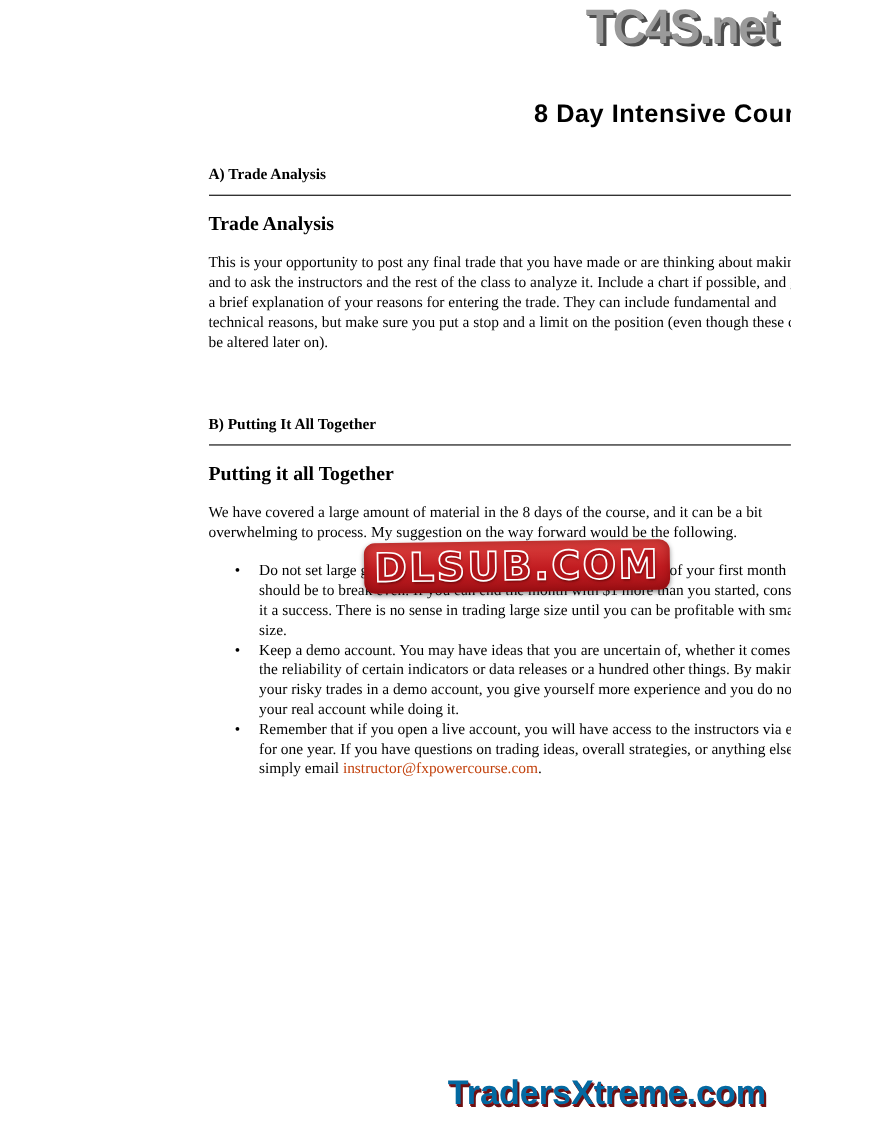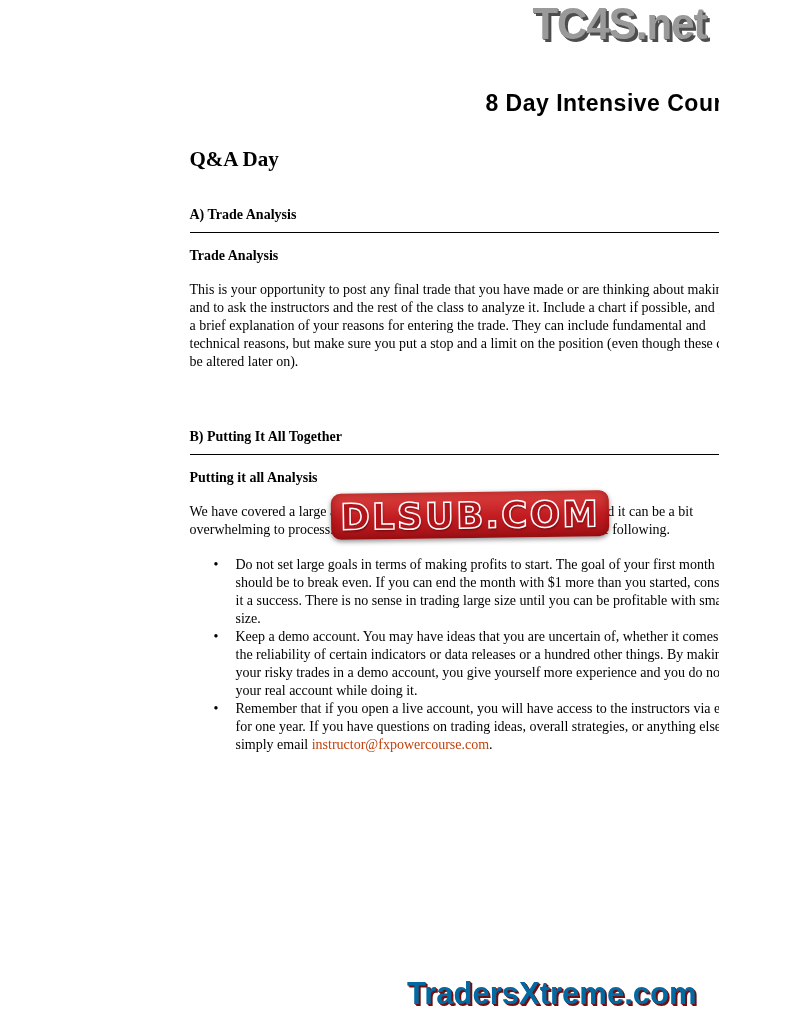--- a/index.html
+++ b/index.html
@@ -60,21 +60,21 @@
     margin: 35px 0 0 0;
   }
   .sec-rule {
     border: none;
     border-top: 1px solid #000;
     margin: 9px 0 0 0;
     width: 100%;
   }
   .sec-subheading {
     font-weight: bold;
-    font-size: 14px;
+    font-size: 18px;
     margin: 15px 0 0 0;
   }
   .para {
     font-size: 14px;
     line-height: 18px;
     margin: 17px 0 0 0;
   }
   .gap-b { margin-top: 58px; }
 
   ul.bullets {
@@ -145,33 +145,32 @@
 <body>
 
 <div class="page">
 
   <div class="wm-top">TC4S.net</div>
 
   <div class="content">
 
     <h1 class="doc-title">8 Day Intensive Course</h1>
 
-    <h2 class="doc-subtitle">Q&amp;A Day</h2>
 
     <div class="sec-heading">A) Trade Analysis</div>
     <hr class="sec-rule">
 
     <div class="sec-subheading">Trade Analysis</div>
 
     <p class="para">This is your opportunity to post any final trade that you have made or are thinking about making, and to ask the instructors and the rest of the class to analyze it. Include a chart if possible, and give a brief explanation of your reasons for entering the trade. They can include fundamental and technical reasons, but make sure you put a stop and a limit on the position (even though these can be altered later on).</p>
 
     <div class="sec-heading gap-b">B) Putting It All Together</div>
     <hr class="sec-rule">
 
-    <div class="sec-subheading">Putting it all Analysis</div>
+    <div class="sec-subheading">Putting it all Together</div>
 
     <p class="para">We have covered a large amount of material in the 8 days of the course, and it can be a bit overwhelming to process. My suggestion on the way forward would be the following.</p>
 
     <ul class="bullets">
       <li>Do not set large goals in terms of making profits to start. The goal of your first month should be to break even. If you can end the month with $1 more than you started, consider it a success. There is no sense in trading large size until you can be profitable with small size.</li>
       <li>Keep a demo account. You may have ideas that you are uncertain of, whether it comes to the reliability of certain indicators or data releases or a hundred other things. By making your risky trades in a demo account, you give yourself more experience and you do not risk your real account while doing it.</li>
       <li><span>Remember that if you open a live account, you will have access to the instructors via email for one year. If you have questions on trading ideas, overall strategies, or anything else, simply email </span><a class="email-link">instructor@fxpowercourse.com</a><span>.</span></li>
     </ul>
 
   </div>

